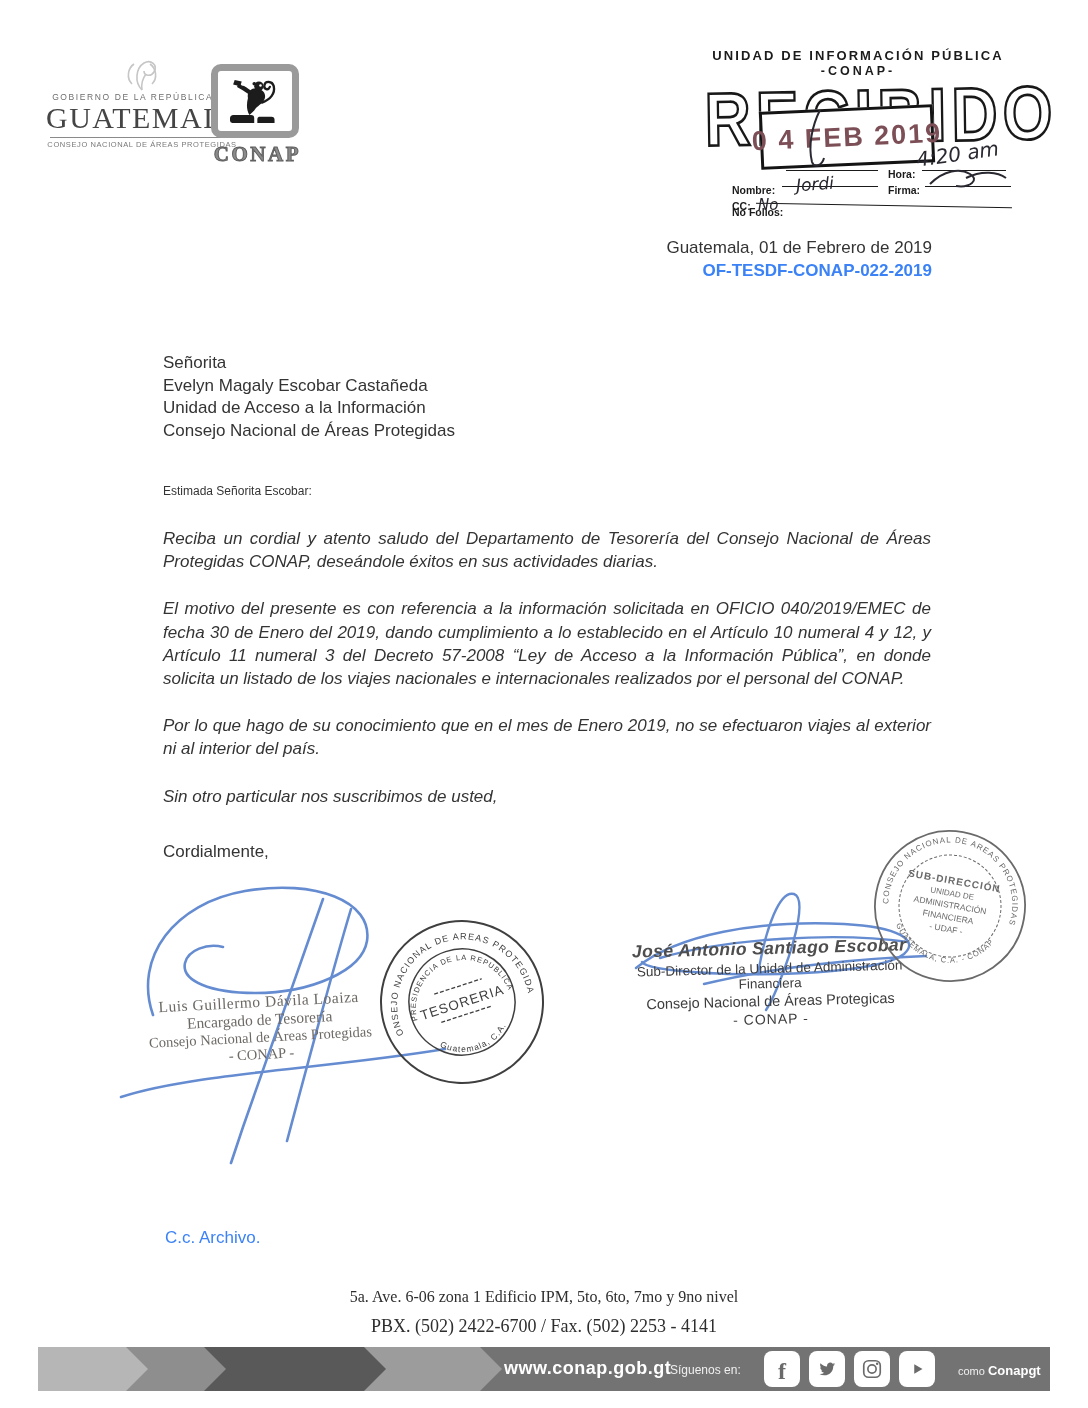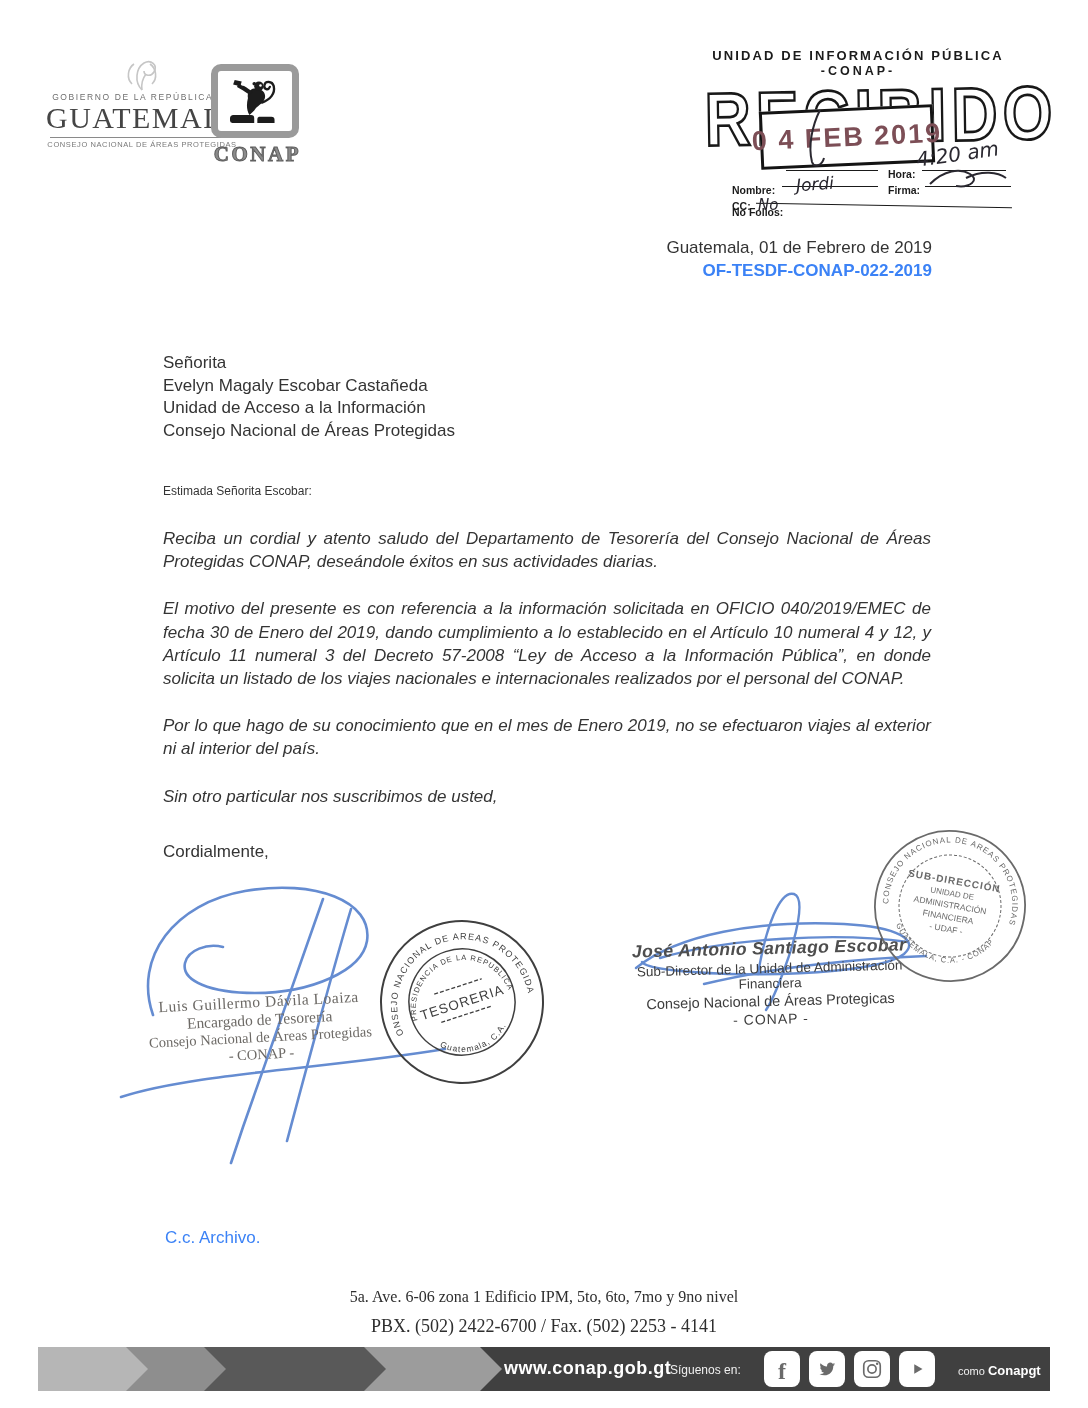--- a/index.html
+++ b/index.html
@@ -54,21 +54,21 @@
   .sigblock-left .l4{font-size:14.5px;}
   .sigblock-right{left:612px;top:938px;width:316px;text-align:center;transform:rotate(-1.5deg);color:#3d3d3d;}
   .sigblock-right .n{font-size:17.5px;font-weight:bold;font-style:italic;color:#4e4e4e;letter-spacing:.4px;}
   .sigblock-right .t{font-size:13.5px;margin-top:2px;}
   .sigblock-right .o{font-size:14.5px;margin-top:2px;}
   .sigblock-right .s{font-size:14px;margin-top:2px;letter-spacing:1px;}
 
   
   .footer1{left:0;right:0;top:1288px;text-align:center;font-family:"Liberation Serif",serif;font-size:16px;color:#2e2e2e;}
   .footer2{left:0;right:0;top:1316px;text-align:center;font-family:"Liberation Serif",serif;font-size:18px;color:#2e2e2e;}
-  .bar{left:38px;top:1347px;width:1012px;height:44px;background:#404040;overflow:hidden;}
+  .bar{left:38px;top:1347px;width:1012px;height:44px;background:#737373;overflow:hidden;}
   .seg{position:absolute;top:0;height:100%;}
   .seg1{left:0;width:110px;background:#b6b6b6;clip-path:polygon(0 0,88px 0,110px 50%,88px 100%,0 100%);z-index:4;}
   .seg2{left:64px;width:124px;background:#8e8e8e;clip-path:polygon(0 0,102px 0,124px 50%,102px 100%,0 100%,22px 50%);z-index:3;}
   .seg3{left:142px;width:206px;background:#595959;clip-path:polygon(0 0,184px 0,206px 50%,184px 100%,0 100%,22px 50%);z-index:2;}
   .seg4{left:302px;width:162px;background:#9c9c9c;clip-path:polygon(0 0,140px 0,162px 50%,140px 100%,0 100%,22px 50%);z-index:1;}
   .bar-site{position:absolute;left:466px;top:11px;font-size:18px;font-weight:bold;color:#fff;letter-spacing:.5px;z-index:5;}
   .bar-follow{position:absolute;left:632px;top:16px;font-size:12px;color:#f0f0f0;z-index:5;}
   .bar-icons{position:absolute;left:726px;top:4px;display:flex;gap:9px;z-index:5;}
   .sicon{width:36px;height:36px;background:#fff;border-radius:8px;display:flex;align-items:center;justify-content:center;}
   .fb-f{font-size:24px;font-weight:bold;color:#6a6a6a;font-family:"Liberation Serif",serif;margin-top:4px;}

